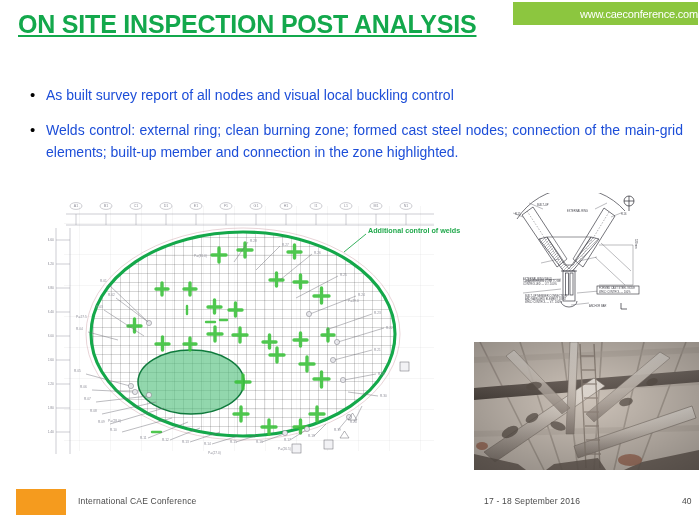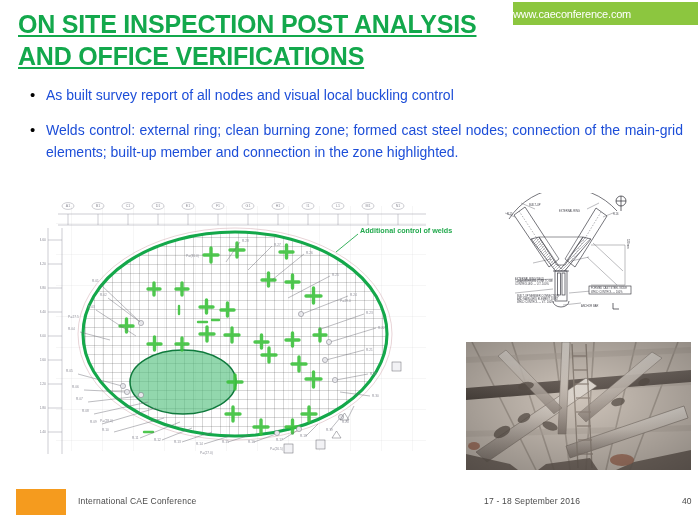--- a/index.html
+++ b/index.html
@@ -21,21 +21,21 @@
   
   #url-banner {
     position: absolute;
     left: 513px;
     top: 2px;
     width: 185px;
     height: 23px;
     background: #8CC63F;
     display: flex;
     align-items: center;
-    justify-content: flex-start;
+    justify-content: flex-end;
   }
   #url-banner-text {
     color: #ffffff;
     font-size: 11px;
     letter-spacing: -0.2px;
     white-space: nowrap;
   }
 
   #slide-title {
     position: absolute;
@@ -77,21 +77,21 @@
     font-size: 14px;
     line-height: 22px;
     color: #1d4ed8;
     text-align: justify;
   }
   .bullet-text.nojust { text-align: left; }
 
   
   #figures {
     position: absolute;
-    left: 0;
+    left: 8px;
     top: 190px;
     width: 600px;
     height: 295px;
     text-align: right;
   }
 
   
   #plan-drawing {
     position: absolute;
     left: 40px;
@@ -167,21 +167,20 @@
 <body>
 
 <div id="slide">
 
   <div id="url-banner">
     <span id="url-banner-text">www.caeconference.com</span>
   </div>
 
   <div id="slide-title">
     <span class="tline">ON SITE INSPECTION POST ANALYSIS</span>
-    <span class="tline">AND OFFICE VERIFICATIONS</span>
   </div>
 
   <div id="bullets">
     <div class="bullet-row">
       <div class="bullet-dot">•</div>
       <div class="bullet-text nojust">As built survey report of all nodes and visual local buckling control</div>
     </div>
     <div class="bullet-row">
       <div class="bullet-dot">•</div>
       <div class="bullet-text">Welds control: external ring; clean burning zone; formed cast steel nodes; connection of  the main-grid elements; built-up member and connection in the zone highlighted.</div>

